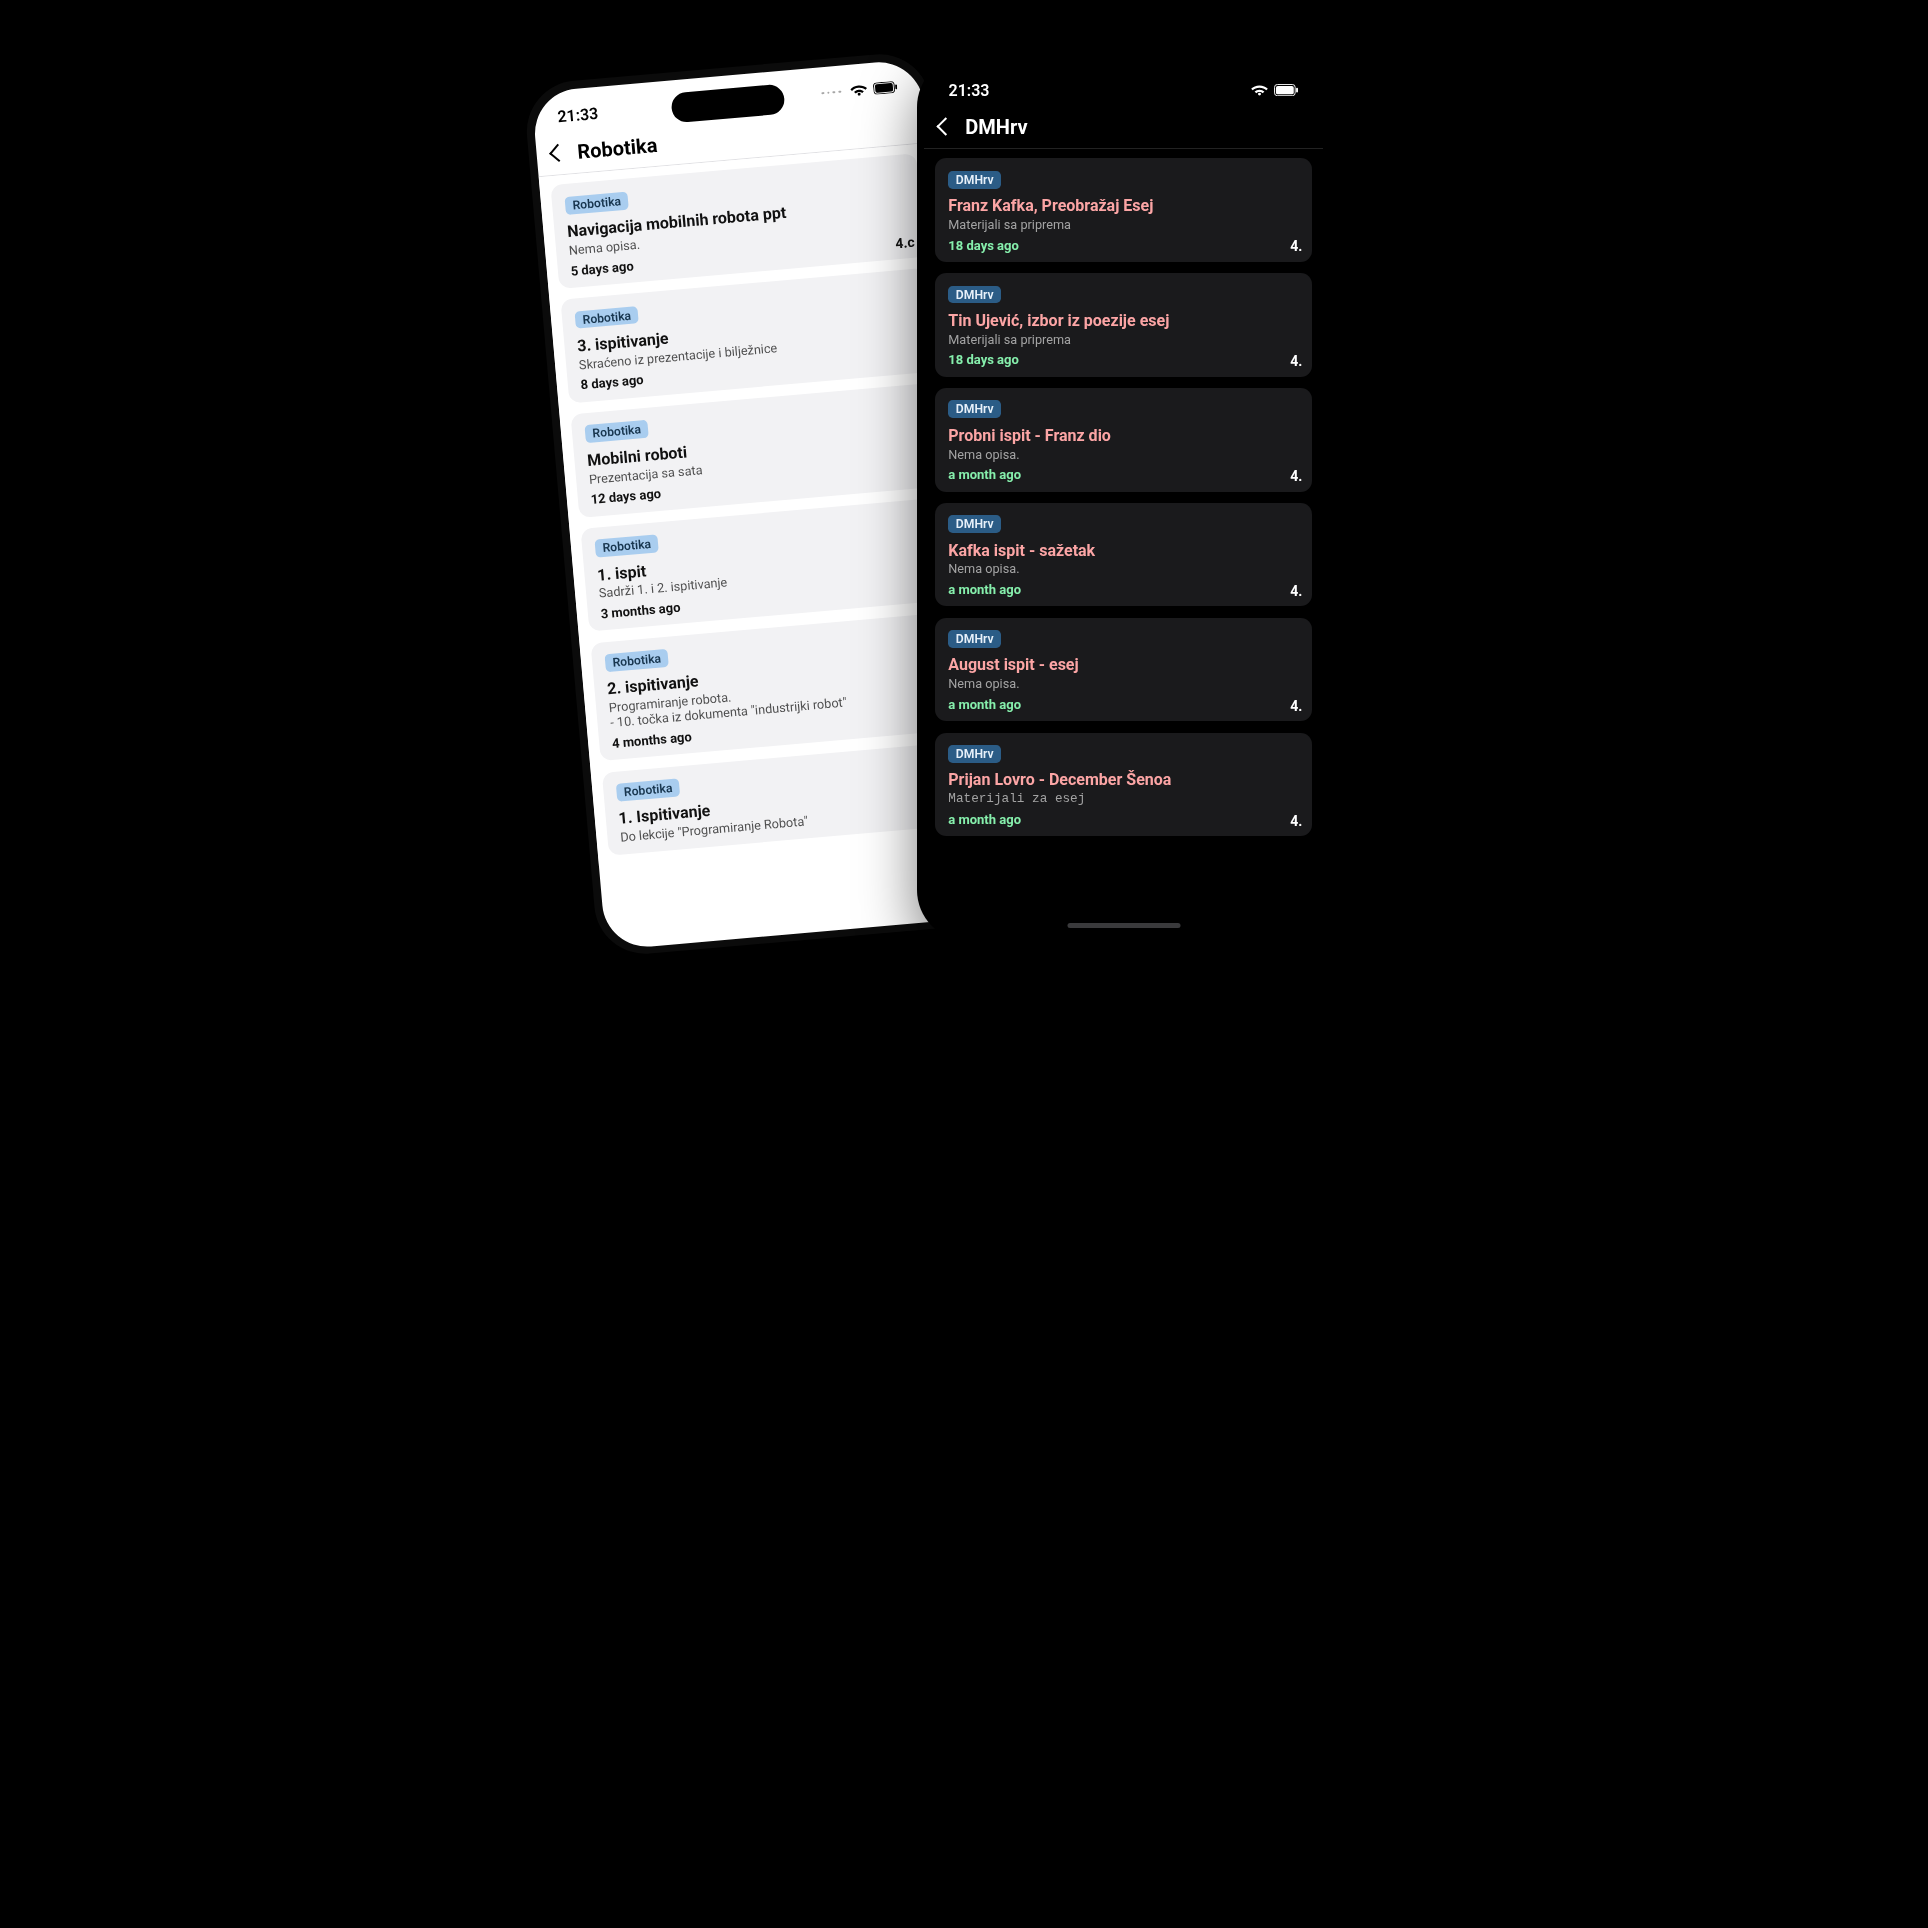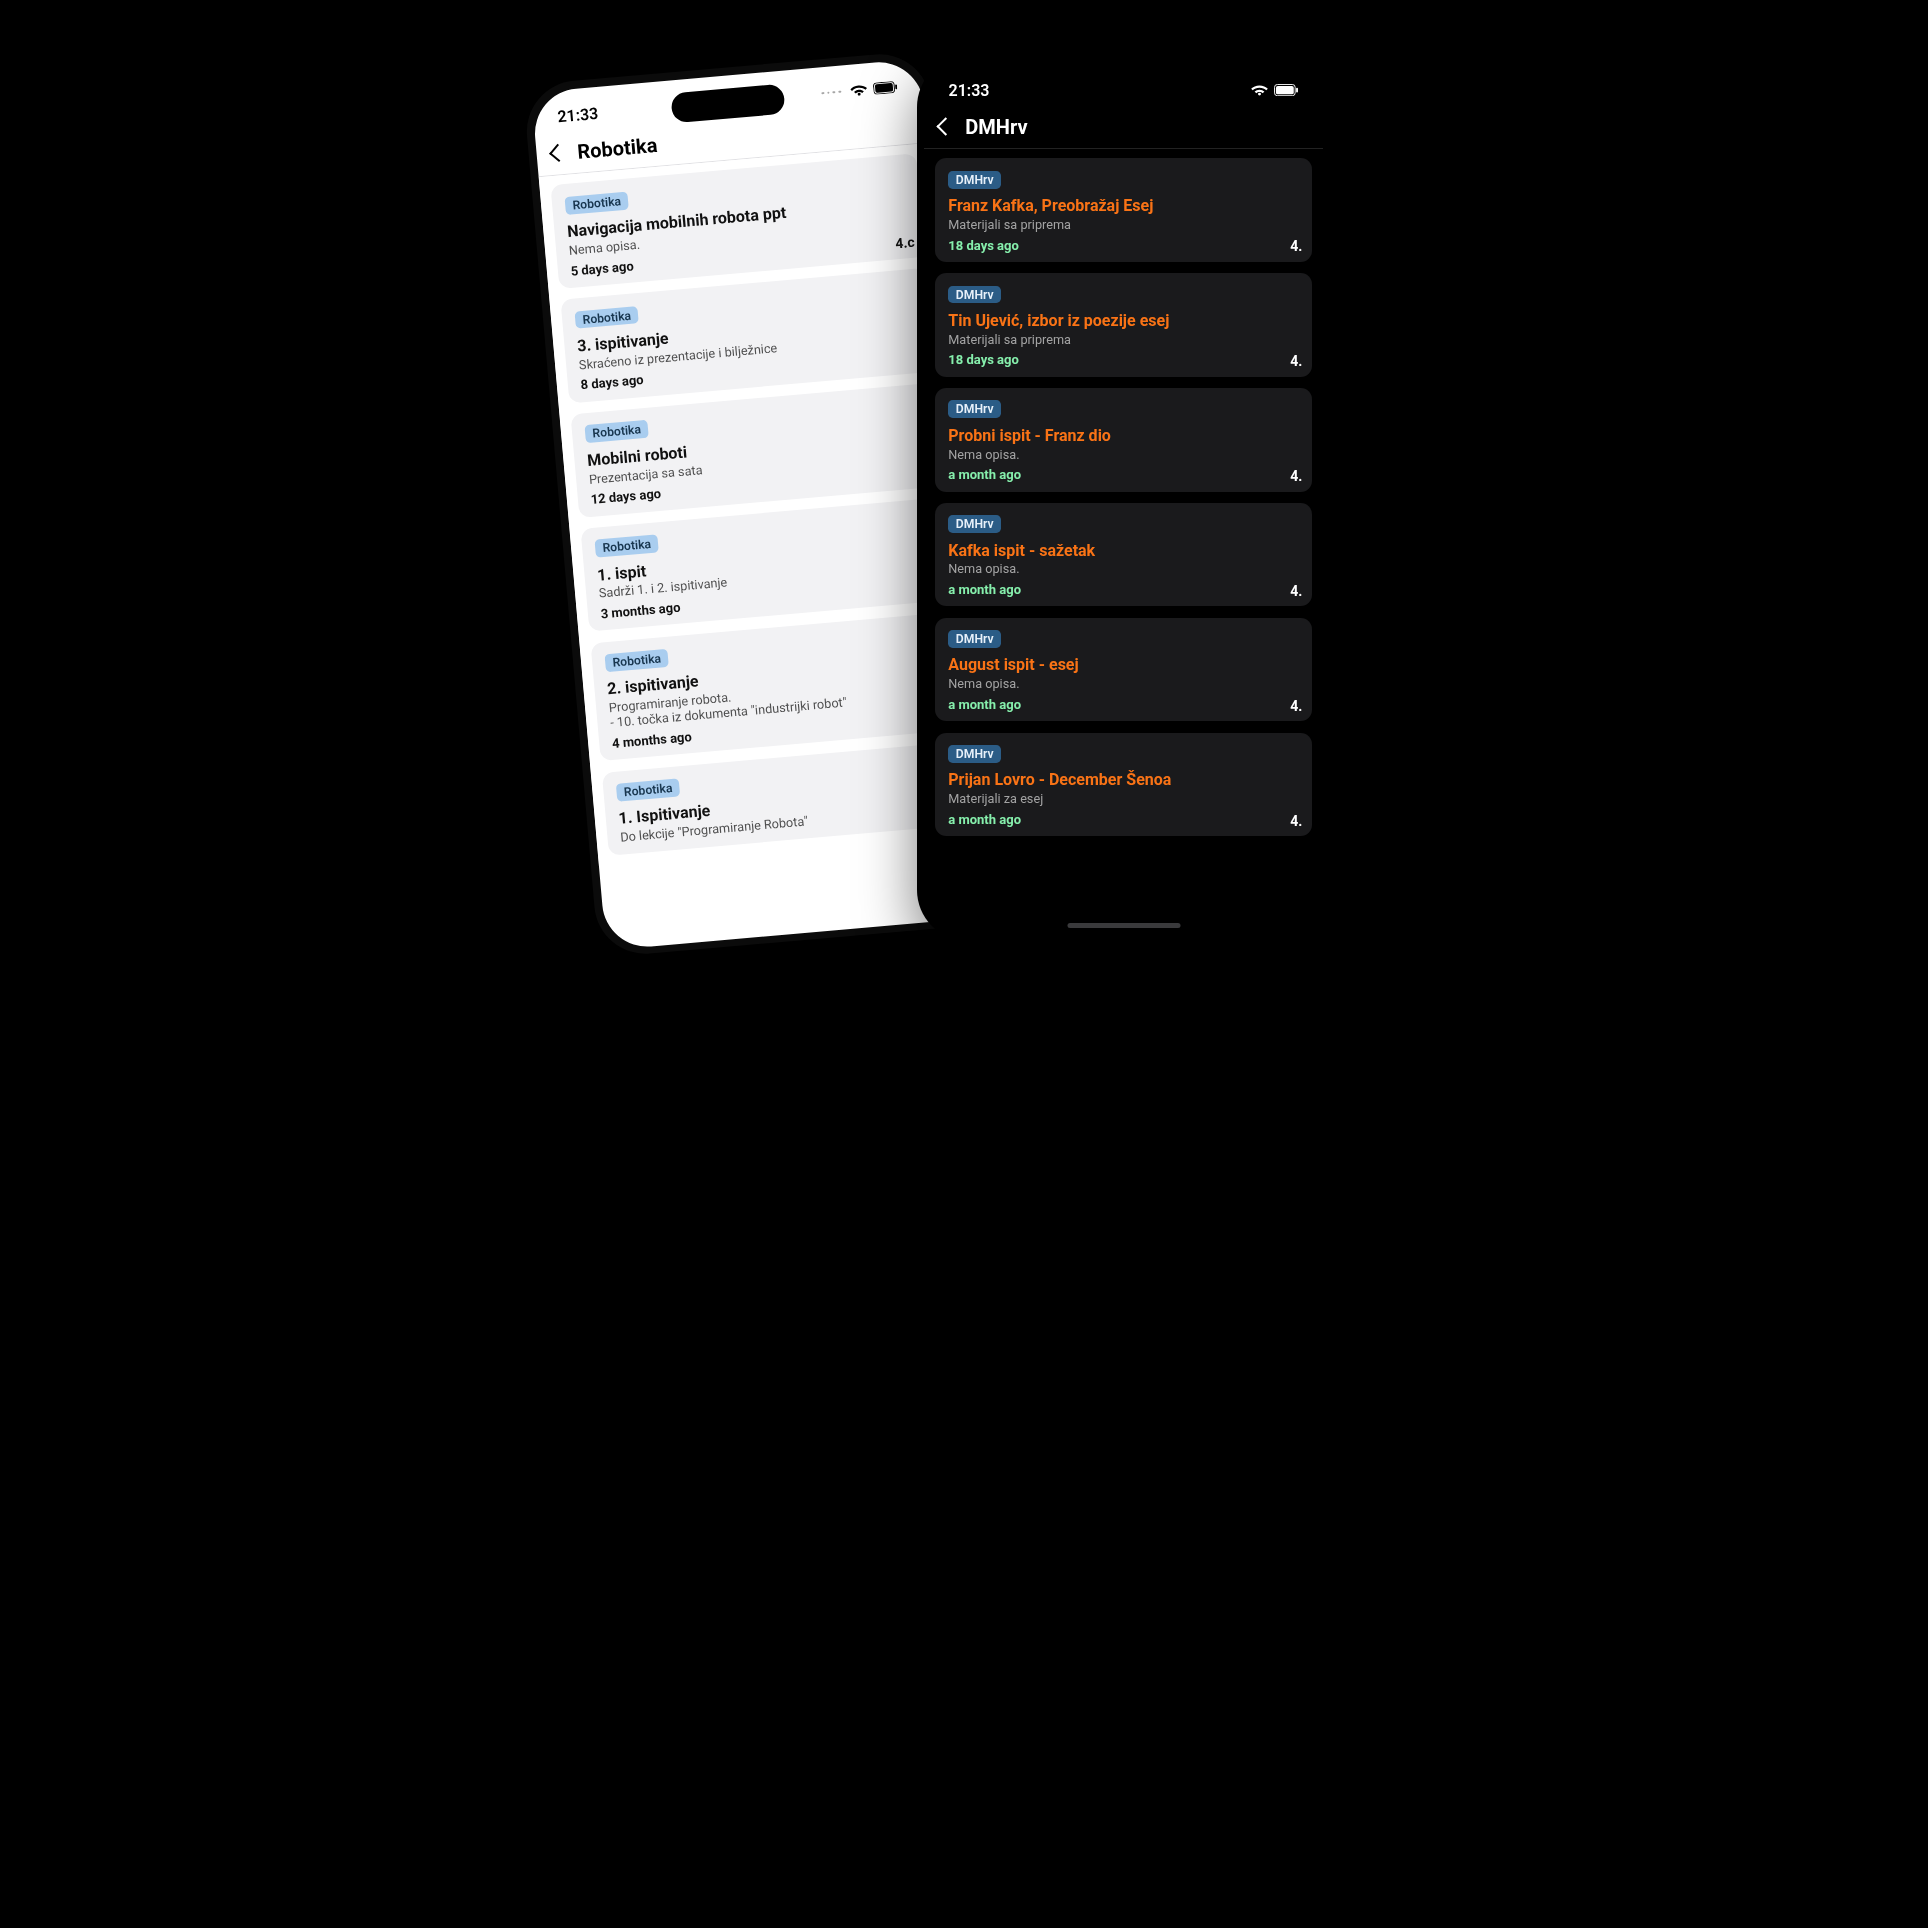--- a/index.html
+++ b/index.html
@@ -25,21 +25,21 @@
   .card{border-radius:11.3px;padding:11.3px 13px 9.4px;position:relative;}
   .phone.light .card{background:#f2f2f4;}
   .phone.light .list{background:#fff;}
   .phone.dark  .card{background:#1a1a1c;}
   .phone.light .bezel{background:#fff;}
   .tag{display:inline-block;font-size:12.2px;font-weight:600;padding:1.9px 7.5px;border-radius:4.7px;margin-bottom:5.6px;}
   .phone.light .tag{background:#a9cdef;color:#18364f;}
   .phone.dark  .tag{background:#2b5c86;color:#e8f1fa;}
   .title{font-weight:700;font-size:16px;margin:1.9px 0 1.9px;}
   .phone.light .title{color:#111;}
-  .phone.dark  .title{color:#f97316;}
+  .phone.dark  .title{color:#fca5a5;}
   .desc{font-size:12.7px;opacity:.85;}
   .phone.light .desc{color:#333;}
   .phone.dark  .desc{color:#bbb;}
   .age{font-size:13px;font-weight:700;margin-top:5.6px;}
   .phone.light .age{color:#111;}
   .phone.dark  .age{color:#86efac;}
   .grade{position:absolute;right:9.4px;bottom:7.5px;font-weight:700;font-size:14px;}
   .phone.light .grade{color:#111;}
   .phone.dark  .grade{color:#fff;}
   .scrollhint{position:absolute;bottom:5.6px;left:50%;transform:translateX(-50%);width:113px;height:4.7px;border-radius:2.8px;}
@@ -108,20 +108,20 @@
       <div class="header">
         <span class="back"></span>
         <span>DMHrv</span>
       </div>
       <div class="list" id="right-list">
           <div class="card"><span class="tag">DMHrv</span><div class="title">Franz Kafka, Preobražaj Esej</div><div class="desc" style="white-space: pre-line;">Materijali sa priprema</div><div class="age">18 days ago</div><div class="grade">4.</div></div>
           <div class="card"><span class="tag">DMHrv</span><div class="title">Tin Ujević, izbor iz poezije esej</div><div class="desc" style="white-space: pre-line;">Materijali sa priprema</div><div class="age">18 days ago</div><div class="grade">4.</div></div>
           <div class="card"><span class="tag">DMHrv</span><div class="title">Probni ispit - Franz dio</div><div class="desc" style="white-space: pre-line;">Nema opisa.</div><div class="age">a month ago</div><div class="grade">4.</div></div>
           <div class="card"><span class="tag">DMHrv</span><div class="title">Kafka ispit - sažetak</div><div class="desc" style="white-space: pre-line;">Nema opisa.</div><div class="age">a month ago</div><div class="grade">4.</div></div>
           <div class="card"><span class="tag">DMHrv</span><div class="title">August ispit - esej</div><div class="desc" style="white-space: pre-line;">Nema opisa.</div><div class="age">a month ago</div><div class="grade">4.</div></div>
-          <div class="card"><span class="tag">DMHrv</span><div class="title">Prijan Lovro - December Šenoa</div><div class="desc" style="white-space: pre-line;">Materijali za esej</div><div class="age">a month ago</div><div class="grade">4.</div></div>
+          <div class="card"><span class="tag">DMHrv</span><div class="title">Prijan Lovro - December Šenoa</div><div class="desc" style="white-space: pre-line; font-family: Liberation Mono, monospace;">Materijali za esej</div><div class="age">a month ago</div><div class="grade">4.</div></div>
         </div>
       <div class="scrollhint"></div>
     </div>
   </div>
 
 </div>
 
 
 </body></html>

